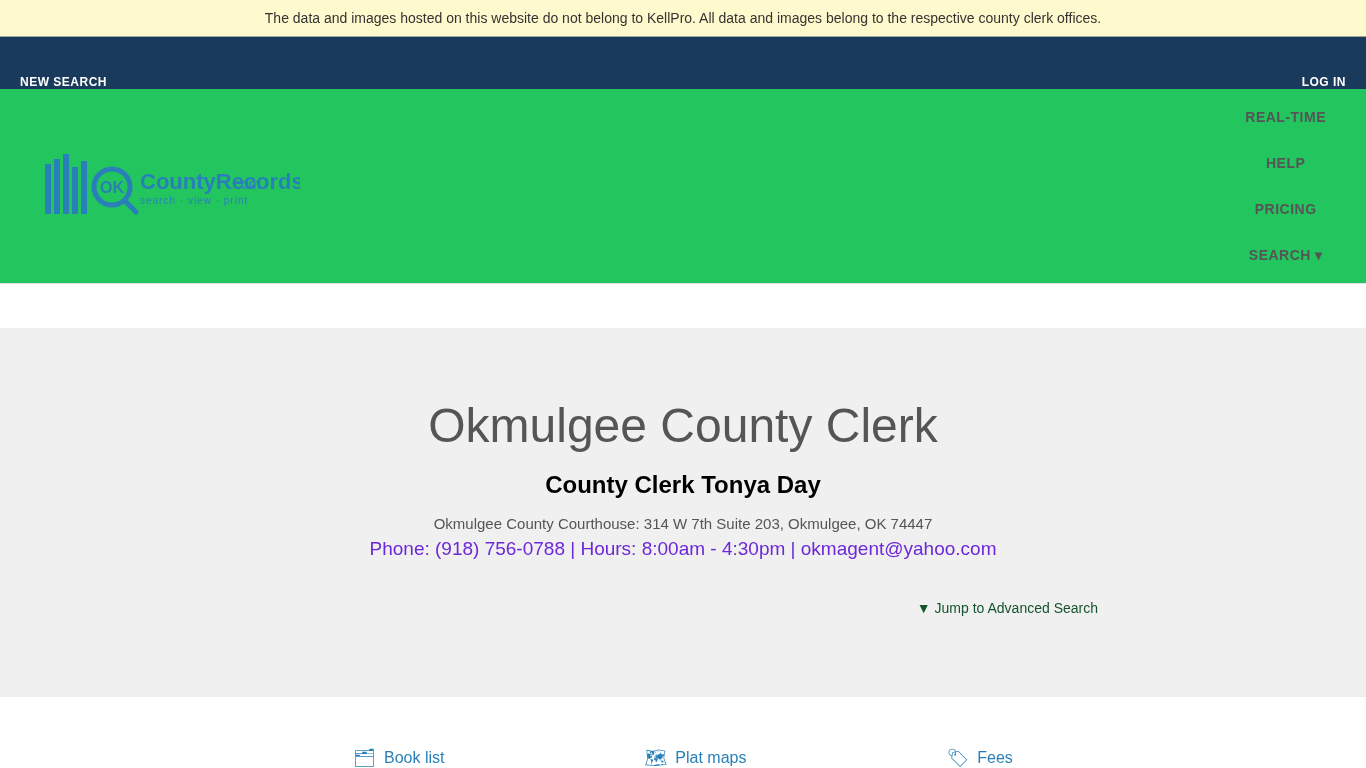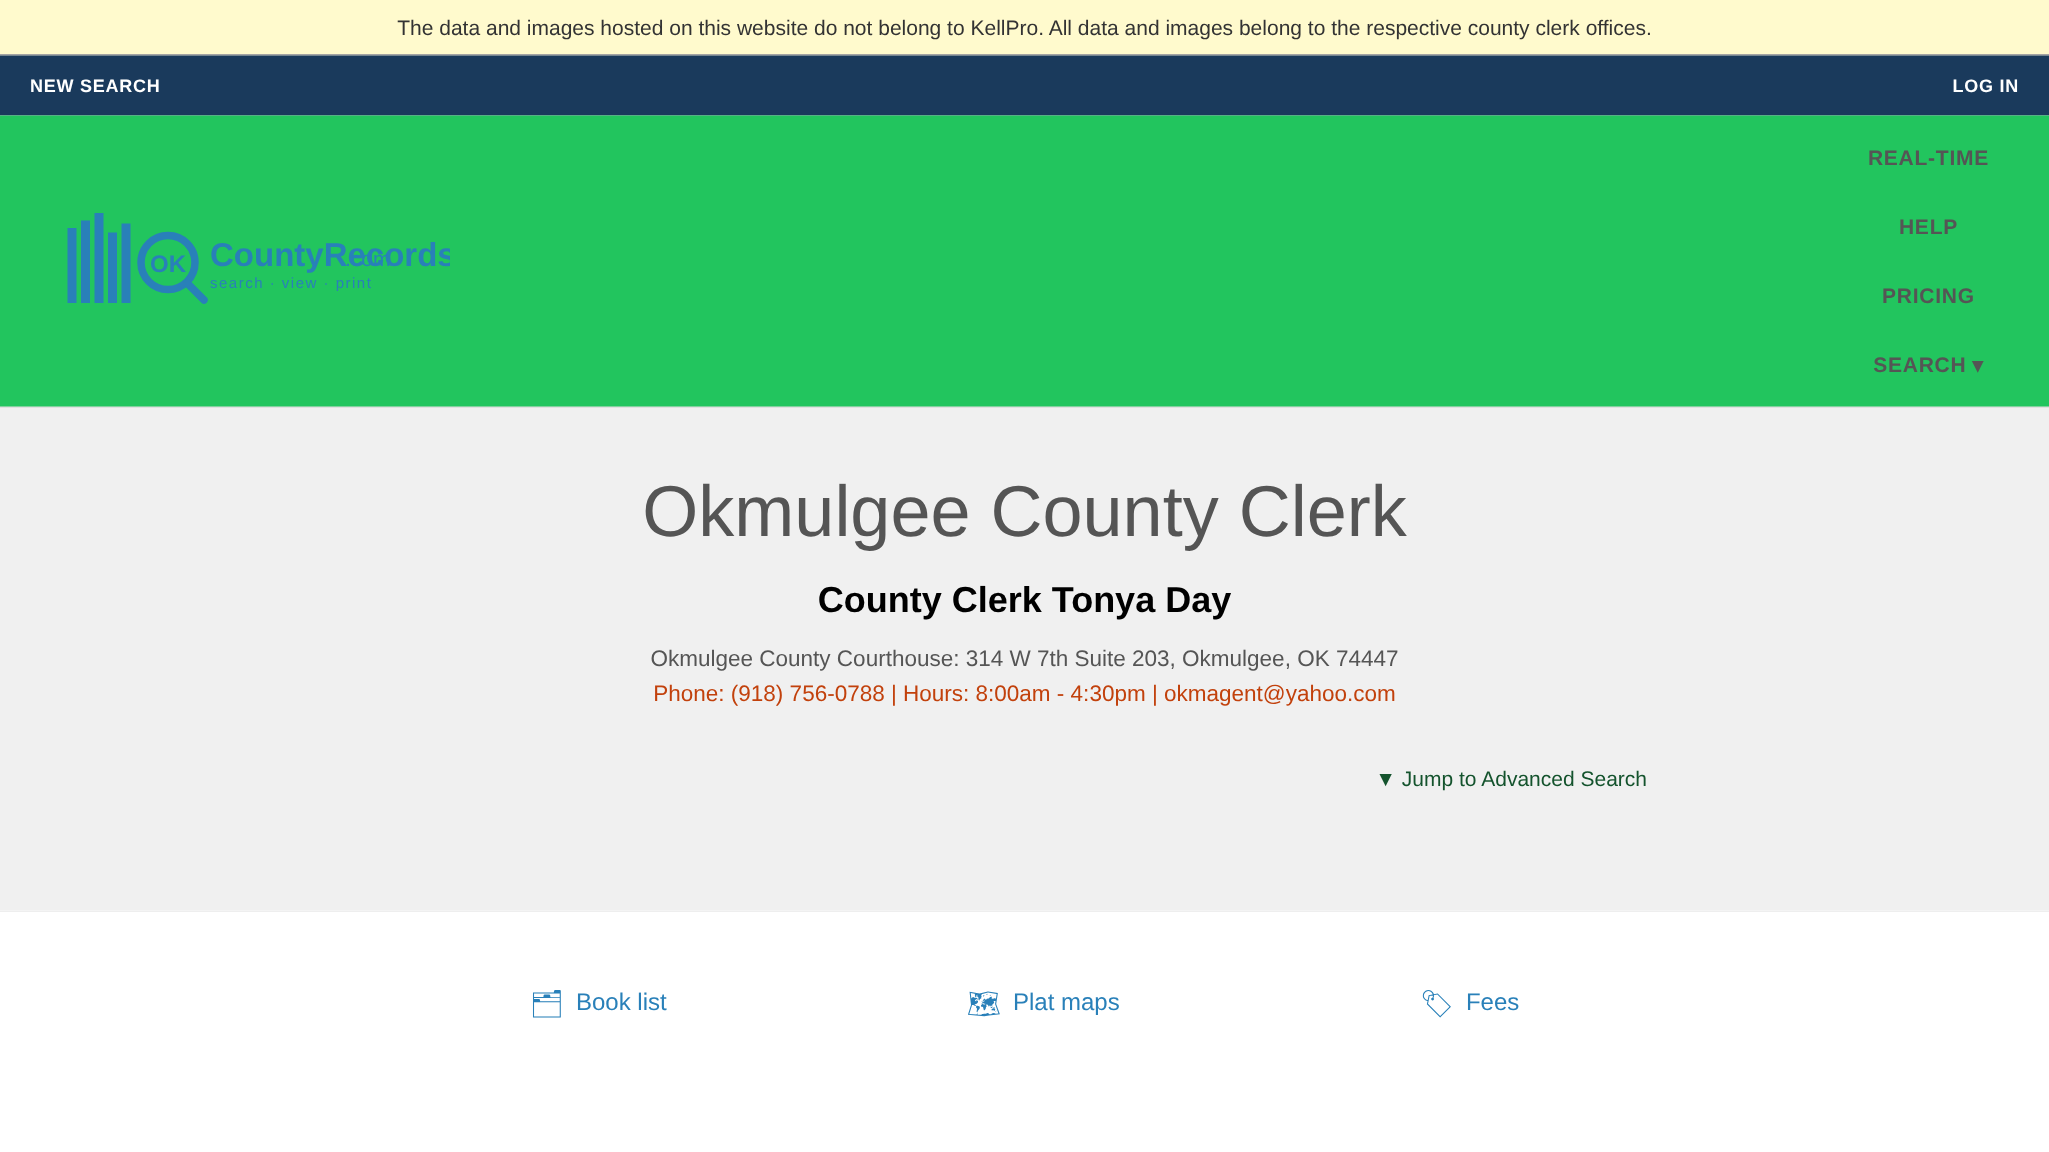--- a/index.html
+++ b/index.html
@@ -13,23 +13,23 @@
       font-size: 14px;
       color: #333;
       border-bottom: 1px solid #a3a3a3;
     }
 
     
     .top-nav {
       background: #1a3a5c;
       display: flex;
       justify-content: space-between;
-      align-items: center;
+      align-items: flex-end;
       padding: 0 20px;
-      height: 40px;
+      height: 52px;
     }
     .top-nav a {
       color: #fff;
       text-decoration: none;
       font-size: 12px;
       font-weight: bold;
       letter-spacing: 0.5px;
       cursor: pointer;
     }
 
@@ -67,43 +67,44 @@
       color: #555;
       font-size: 14px;
       font-weight: 600;
       cursor: pointer;
       letter-spacing: 0.5px;
     }
 
     
     .hero {
       background: #f0f0f0;
-      padding: 42px 20px 80px;
+      padding: 70px 20px 80px;
       text-align: center;
+      margin-top: 44px;
     }
     .hero-title {
       font-size: 48px;
       font-weight: 300;
       color: #555;
       margin-bottom: 18px;
     }
     .hero-subtitle {
       font-size: 24px;
       color: #000000;
       font-weight: 700;
       margin-bottom: 16px;
     }
     .hero-address {
       font-size: 15px;
       color: #555;
       margin-bottom: 6px;
     }
     .hero-contact {
-      font-size: 15px;
-      color: #c2410c;
+      font-size: 19px;
+      color: #6d28d9;
       margin-bottom: 40px;
     }
 
     
     .search-container {
       display: flex;
       justify-content: center;
       align-items: stretch;
       max-width: 830px;
       margin: 0 auto 12px;

